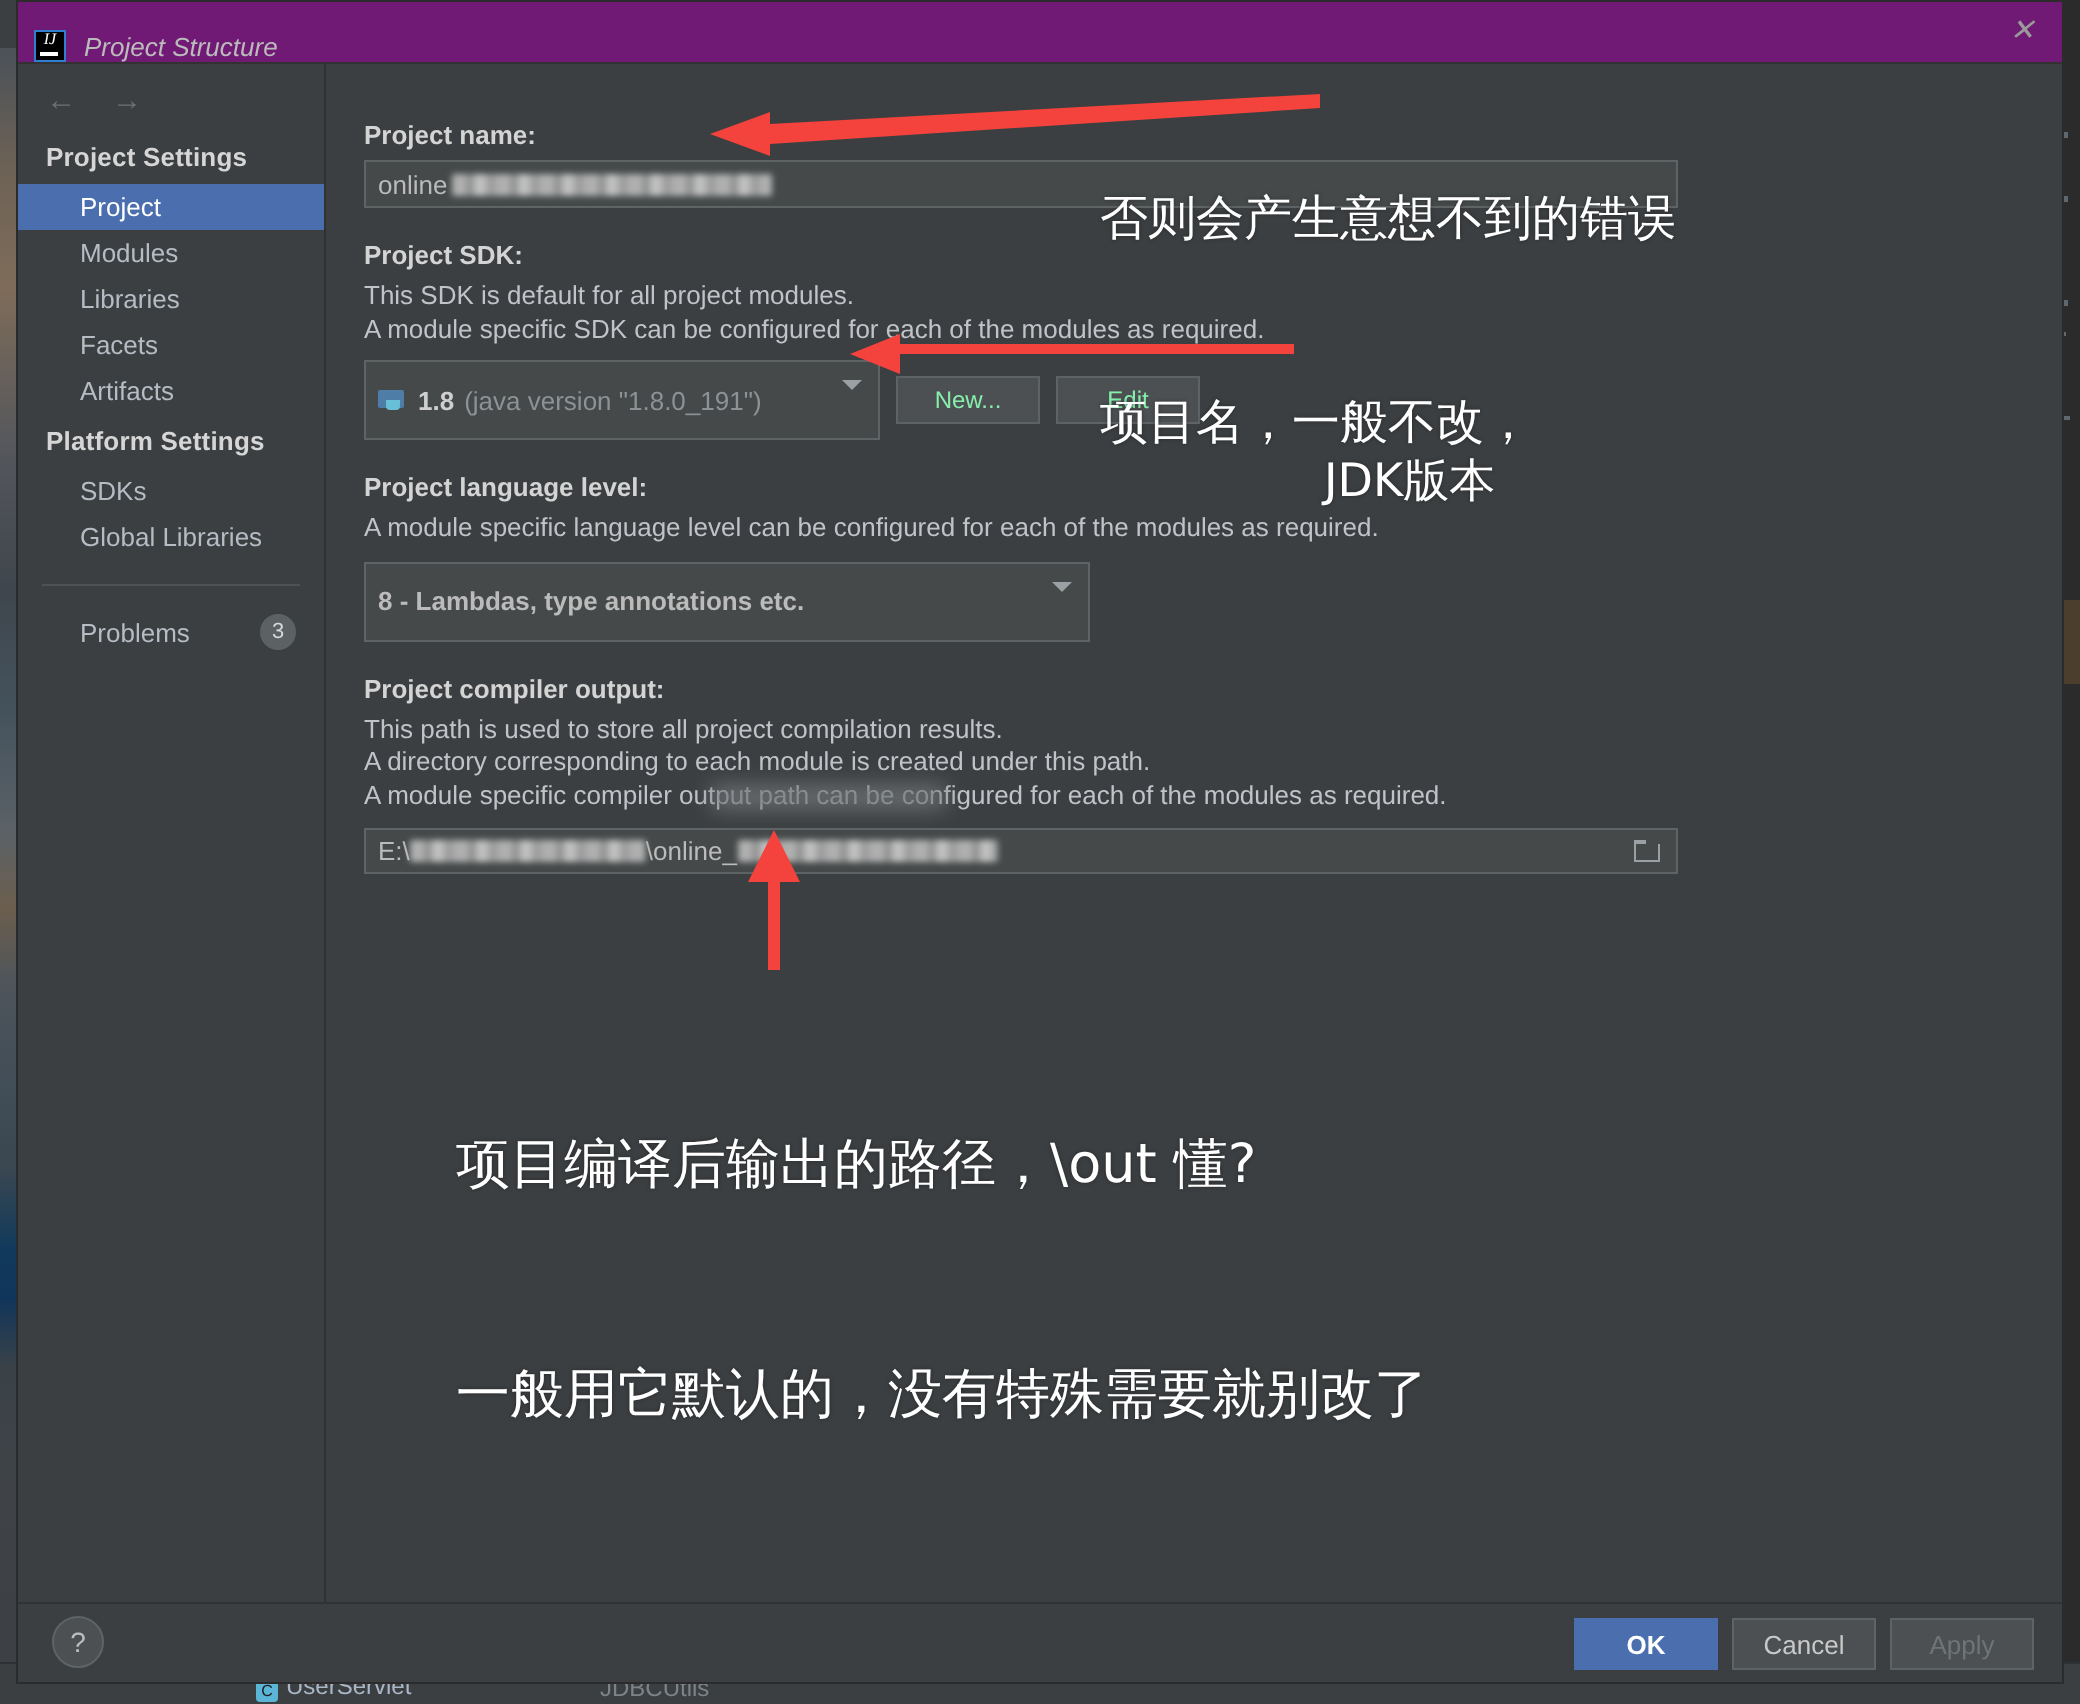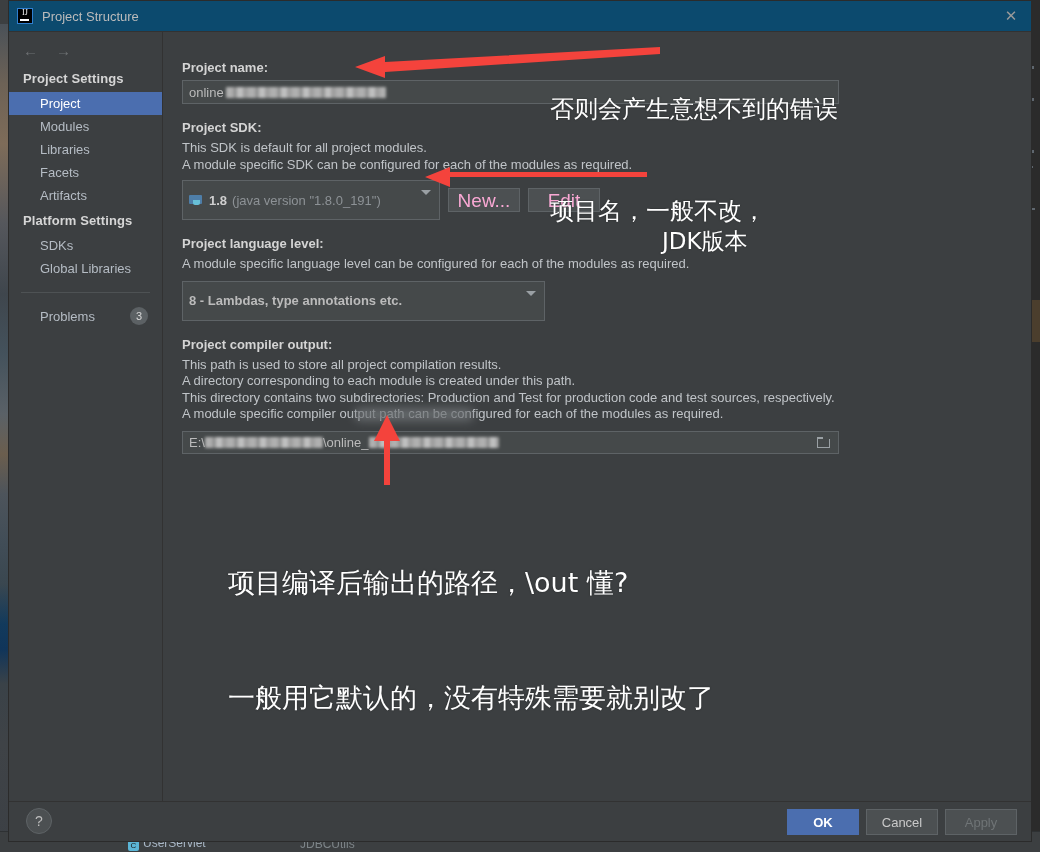--- a/index.html
+++ b/index.html
@@ -79,25 +79,26 @@
     position: absolute;
     left: 8px; top: 0;
     width: 1024px; height: 842px;
     background: #3c3f41;
     border: 1px solid #2b2b2b;
     box-sizing: border-box;
   }
   .titlebar {
     position: relative;
     height: 30px;
-    background: #0c4a6e;
-    display: flex;
-    align-items: center;
+    background: #701a75;
+    display: flex;
+    align-items: flex-end;
     padding-left: 8px;
     border-bottom: 1px solid #323232;
+    font-style: italic;
   }
   .ij-logo {
     width: 16px; height: 16px;
     background: #000;
     border: 1px solid #2f7fd0;
     box-sizing: border-box;
     position: relative;
     margin-right: 9px;
     flex: 0 0 auto;
   }
@@ -268,22 +269,22 @@
     background: #68c0d8;
     border-radius: 0 0 2px 2px;
   }
   .muted { color: #8d9296; }
   .btn {
     height: 24px;
     min-width: 72px;
     background: #4c5052;
     border: 1px solid #5e6366;
     box-sizing: border-box;
-    color: #f9a8d4;
-    font-size: 19px;
+    color: #86efac;
+    font-size: 12px;
     font-family: "Liberation Sans", sans-serif;
     cursor: pointer;
   }
   .row { display: flex; align-items: center; }
 
   .path-field {
     position: relative;
     width: 657px;
     height: 23px;
     background: #45494a;
@@ -519,21 +520,20 @@
         <div class="combo" style="width:363px;margin-top:8px;font-weight:bold;">
           <span>8 - Lambdas, type annotations etc.</span>
           <span class="arrow"></span>
         </div>
 
         <div class="spacer-16"></div>
 
         <div class="sec-title">Project compiler output:</div>
         <div class="sec-desc">This path is used to store all project compilation results.</div>
         <div class="sec-desc">A directory corresponding to each module is created under this path.</div>
-        <div class="sec-desc">This directory contains two subdirectories: Production and Test for production code and test sources, respectively.</div>
         <div class="sec-desc" style="position:relative;">
           <span>A module specific compiler output path can be configured for each of the modules as required.</span>
           <span class="blur-halo" style="left:172px;top:2px;width:120px;height:13px;"></span>
         </div>
 
         <div class="path-field" style="margin-top:8px;">
           <span>E:\</span>
           <span class="blur" style="width:118px;"></span>
           <span>\online_</span>
           <span class="blur" style="width:130px;margin-left:1px;"></span>

